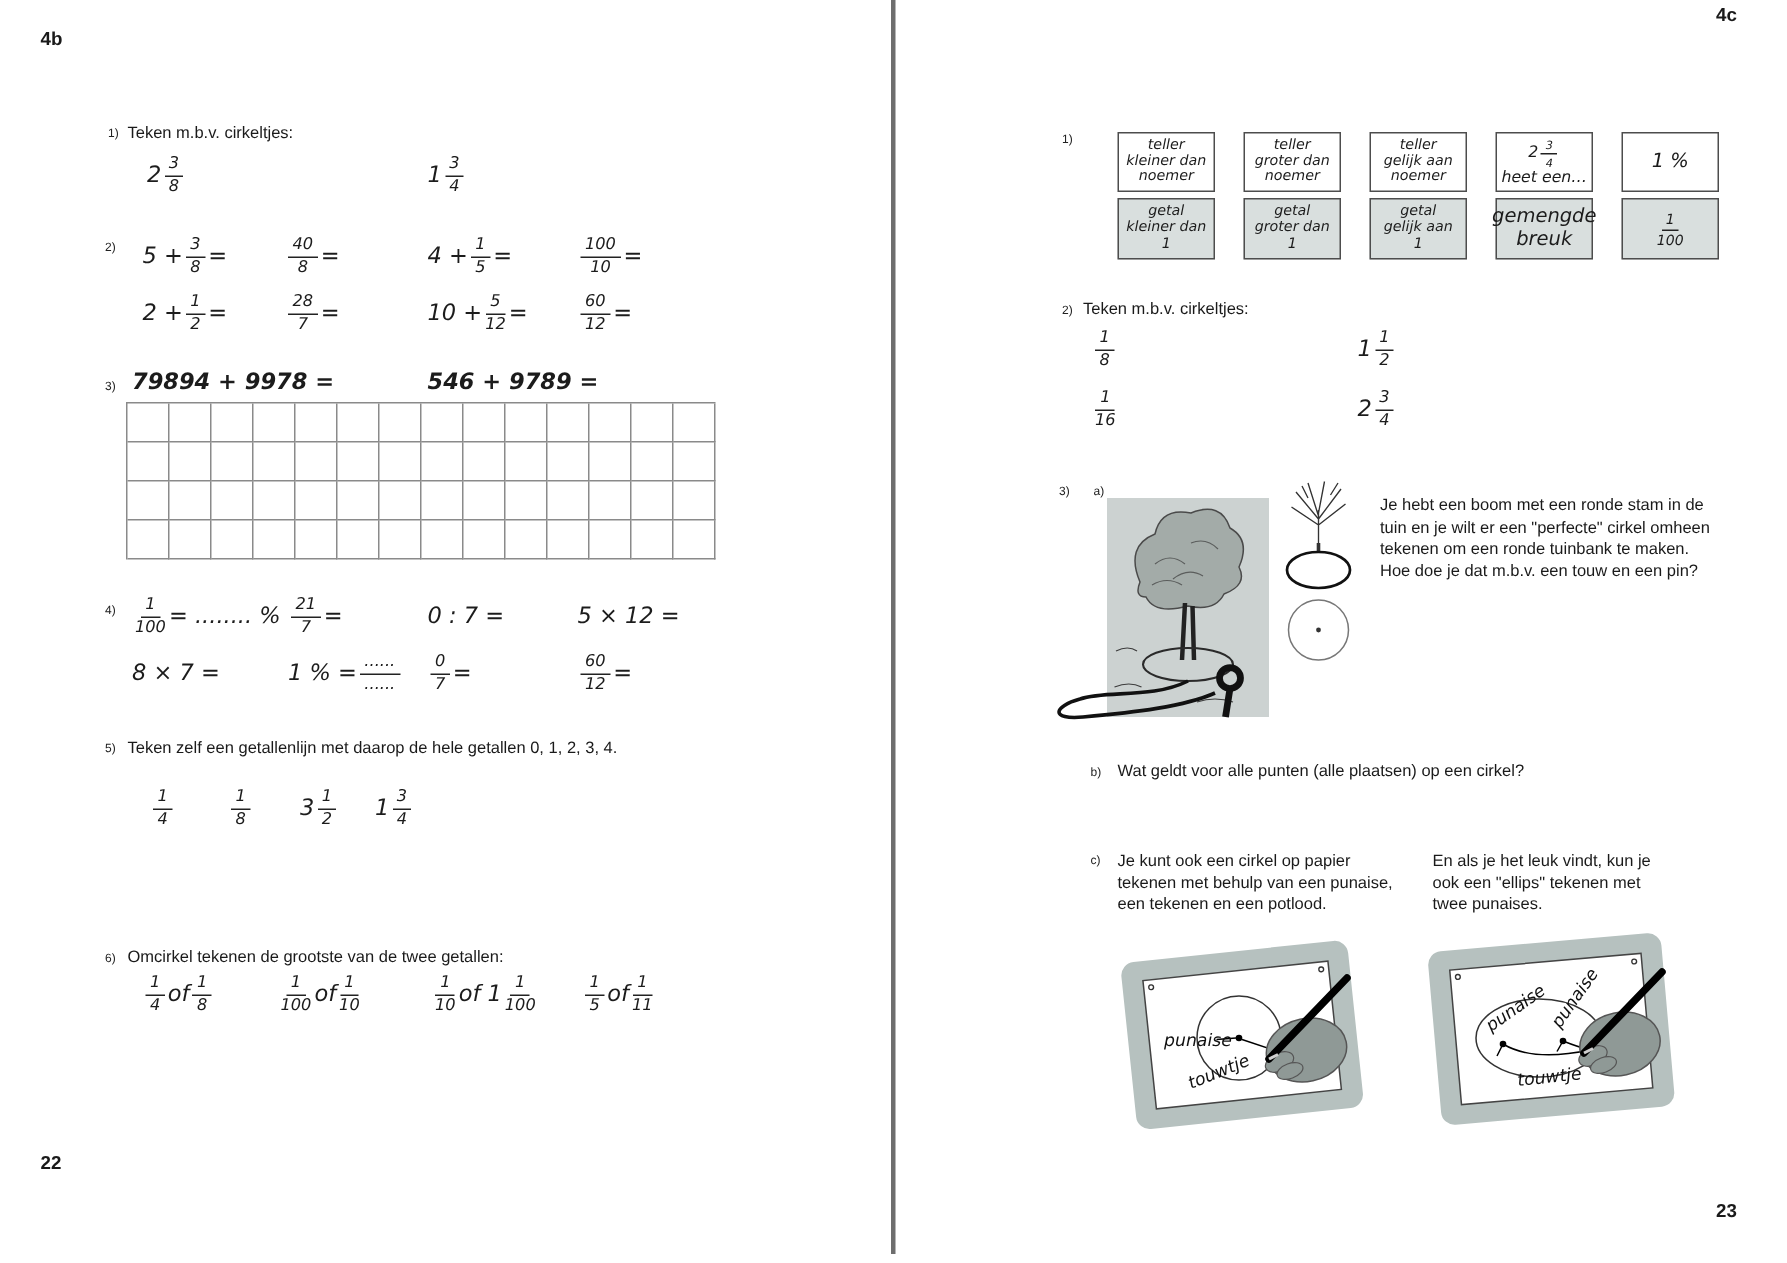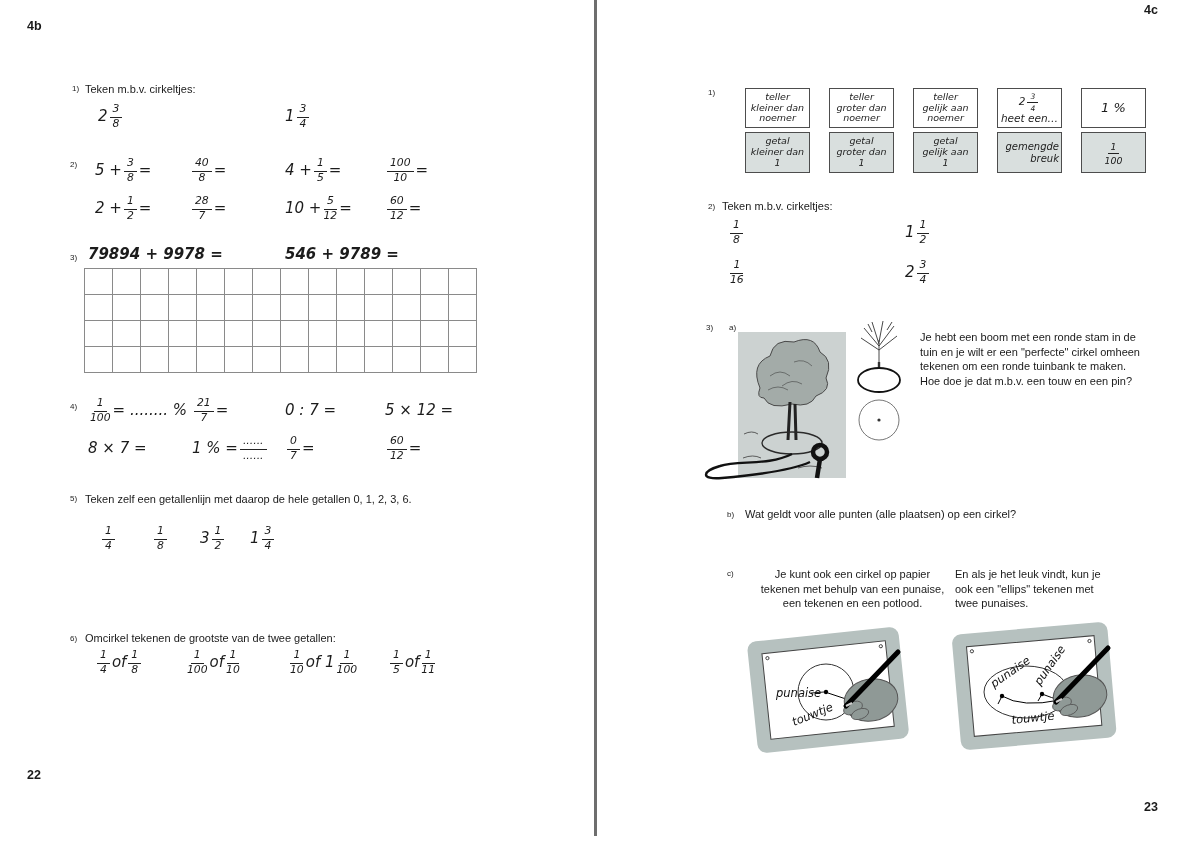--- a/index.html
+++ b/index.html
@@ -177,21 +177,21 @@
         <span class="fden">7</span>
       </span> =</span>
     <span class="hand mcell"><span class="frac">
         <span class="fnum">60</span>
         <span class="fden">12</span>
       </span> =</span>
   </div>
 
 <div class="abs exnum" style="left:70px;top:494px;">5)</div>
 <div class="abs textblock" style="left:85px;top:492px;">
-    <div>Teken zelf een getallenlijn met daarop de hele getallen 0, 1, 2, 3, 6.</div>
+    <div>Teken zelf een getallenlijn met daarop de hele getallen 0, 1, 2, 3, 4.</div>
   </div>
 <div class="abs mathrow" style="left:100px;top:522px;grid-template-columns:52px 48px 50px auto;">
     <span class="hand mcell">
       <span class="frac">
         <span class="fnum">1</span>
         <span class="fden">4</span>
       </span>
     </span>
     <span class="hand mcell">
       <span class="frac">
@@ -284,21 +284,21 @@
       </div>
     </div>
     <div class="card">
       <div class="cardbox hand" style="font-size: 10.5px;">
         <span class="cardline">2<span class="frac">
             <span class="fnum">3</span>
             <span class="fden">4</span>
           </span></span>
         <span class="cardline">heet een…</span>
       </div>
-      <div class="cardbox hand bottom" style="font-size: 10px; align-items: flex-end;">
+      <div class="cardbox hand bottom" style="font-size: 13px;">
         <span class="cardline">gemengde</span>
         <span class="cardline">breuk</span>
       </div>
     </div>
     <div class="card">
       <div class="cardbox hand" style="font-size: 13px;">
         <span class="cardline">1 %</span>
       </div>
       <div class="cardbox hand bottom" style="font-size: 13px;">
         <span class="cardline"><span class="frac">
@@ -363,21 +363,21 @@
     <div>Je hebt een boom met een ronde stam in de</div>
     <div>tuin en je wilt er een "perfecte" cirkel omheen</div>
     <div>tekenen om een ronde tuinbank te maken.</div>
     <div>Hoe doe je dat m.b.v. een touw en een pin?</div>
   </div>
 
 <div class="abs exnum" style="left:727px;top:510px;">b)</div>
 <div class="abs prompt" style="left:745px;top:508px;">Wat geldt voor alle punten (alle plaatsen) op een cirkel?</div>
 
 <div class="abs exnum" style="left:727px;top:569px;">c)</div>
-<div class="abs textblock" style="left:745px;top:567px;width:215px;text-align:center;">
+<div class="abs textblock" style="left:745px;top:567px;width:215px;">
     <div>Je kunt ook een cirkel op papier</div>
     <div>tekenen met behulp van een punaise,</div>
     <div>een tekenen en een potlood.</div>
   </div>
 <div class="abs textblock" style="left:955px;top:567px;width:190px;">
     <div>En als je het leuk vindt, kun je</div>
     <div>ook een "ellips" tekenen met</div>
     <div>twee punaises.</div>
   </div>
 

